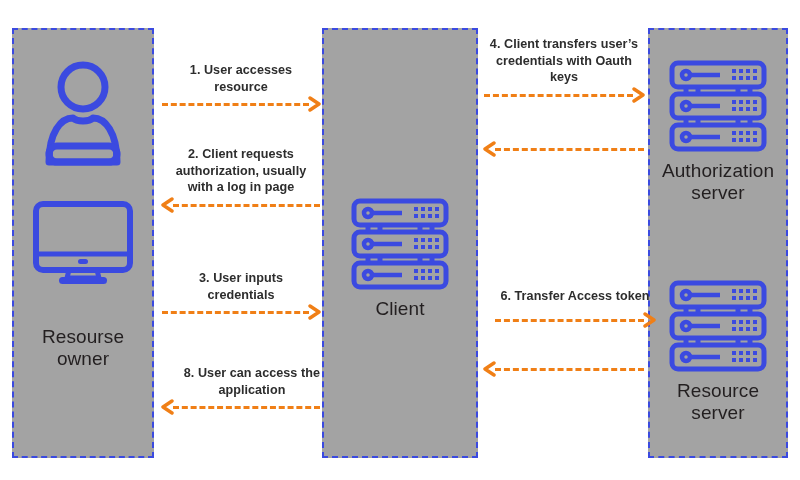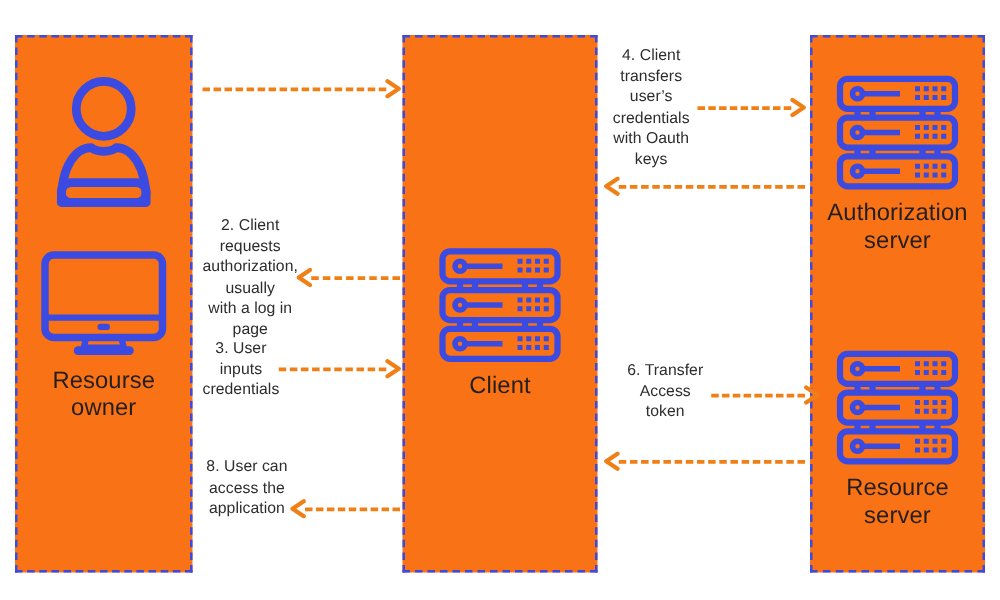--- a/index.html
+++ b/index.html
@@ -21,21 +21,21 @@
     inset: 0;
     width: 800px;
     height: 480px;
   }
 
   
   .actor-box {
     position: absolute;
     border: 2px dashed #3b4ae0;
     box-sizing: border-box;
-    background: #f97316;
+    background: #a3a3a3;
   }
   .actor-inner {
     position: absolute;
     left: 0;
     right: 0;
     display: flex;
     flex-direction: column;
     align-items: center;
   }
   .actor-label {
@@ -48,22 +48,23 @@
     margin-top: 8px;
   }
 
   
   .icon-wrap { display: block; line-height: 0; }
 
   
   .msg {
     position: absolute;
     display: flex;
-    flex-direction: row;
+    flex-direction: column;
     align-items: center;
+    font-weight: bold;
   }
   .msg-text {
     font-size: 12.6px;
     line-height: 1.32;
     color: #2d2d2d;
     text-align: center;
     white-space: pre-line;
     letter-spacing: .05px;
   }
   .arrow {
@@ -97,21 +98,21 @@
     <div class="actor-inner" style="top:28px;">
       <span class="icon-wrap">
         <svg width="84" height="108" viewBox="0 0 84 108">
           <circle cx="42" cy="29" r="22" fill="none" stroke="#3b4ae0" stroke-width="7"></circle>
           <path d="M8 104 C8 74 20 60 32 60 C36 64 48 64 52 60 C64 60 76 74 76 104 Z" fill="none" stroke="#3b4ae0" stroke-width="7" stroke-linejoin="round"></path>
           <rect x="8" y="88" width="68" height="16" rx="8" fill="none" stroke="#3b4ae0" stroke-width="7"></rect>
         </svg>
       </span>
     </div>
 
-    <div class="actor-inner" style="top:170px;">
+    <div class="actor-inner" style="top:170px;gap:32px;">
       <span class="icon-wrap">
         <svg width="104" height="86" viewBox="0 0 104 86">
           <rect x="5" y="4" width="94" height="66" rx="7" fill="none" stroke="#3b4ae0" stroke-width="6"></rect>
           <line x1="7" y1="54" x2="97" y2="54" stroke="#3b4ae0" stroke-width="5"></line>
           <rect x="47" y="59" width="10" height="5" rx="2.5" fill="#3b4ae0"></rect>
           <path d="M38 70 L36 78 L68 78 L66 70 Z" fill="none" stroke="#3b4ae0" stroke-width="5" stroke-linejoin="round"></path>
           <rect x="28" y="77" width="48" height="7" rx="3.5" fill="#3b4ae0"></rect>
         </svg>
       </span>
       <div class="actor-label">Resourse
@@ -284,29 +285,30 @@
               <rect x="85" y="78" width="4" height="4"></rect>
           </g>
         </svg>
       </span>
       <div class="actor-label">Resource
 server</div>
     </div>
   </div>
 
   <div class="msg" style="left:162px; top:62px; width:158px;">
+    <div class="msg-text">1. User accesses resource</div>
     <div class="arrow to-right">
       <div class="shaft"></div>
       <svg class="head" width="14" height="16" viewBox="0 0 14 16">
         <path d="M2 2 L11 8 L2 14" fill="none" stroke="#f07f16" stroke-width="3.4" stroke-linecap="round" stroke-linejoin="round"></path>
       </svg>
     </div>
   </div>
 
-  <div class="msg" style="left:162px; top:146px; width:158px;margin-top:26px;">
+  <div class="msg" style="left:162px; top:146px; width:158px;">
     <div class="msg-text">2. Client requests
 authorization, usually
 with a log in page</div>
     <div class="arrow to-left">
       <div class="shaft"></div>
       <svg class="head" width="14" height="16" viewBox="0 0 14 16">
         <path d="M12 2 L3 8 L12 14" fill="none" stroke="#f07f16" stroke-width="3.4" stroke-linecap="round" stroke-linejoin="round"></path>
       </svg>
     </div>
   </div>

